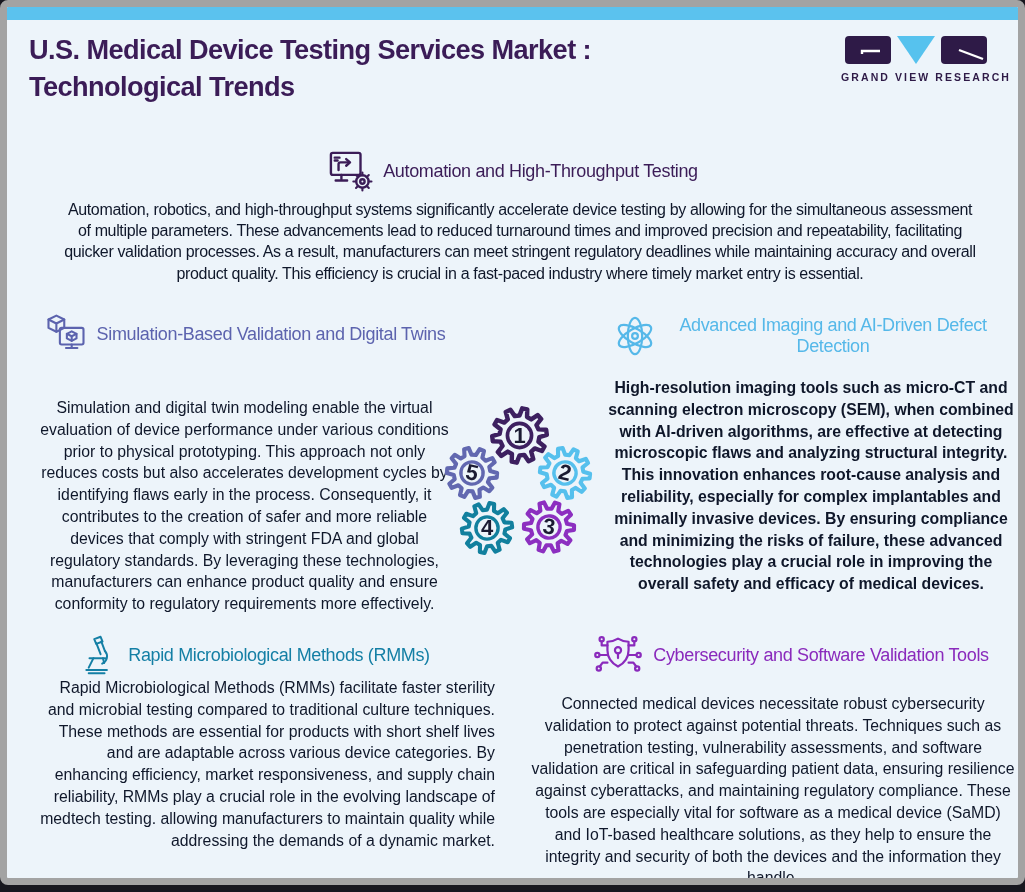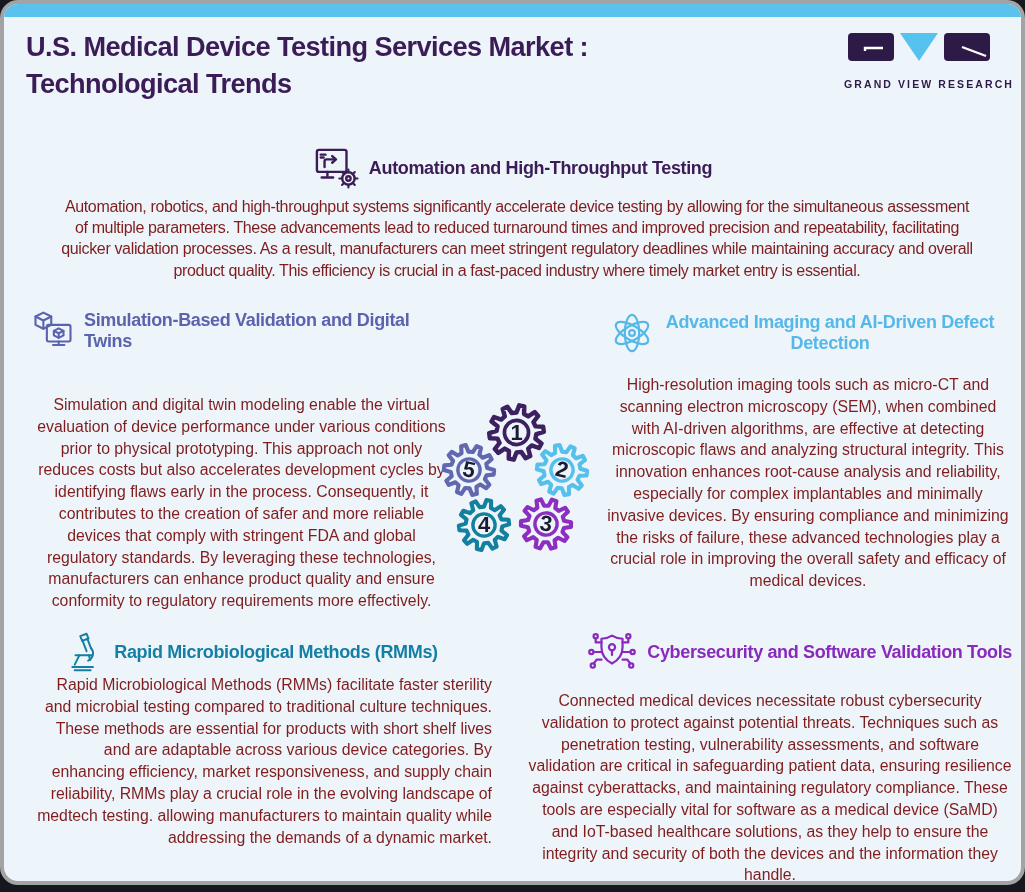--- a/index.html
+++ b/index.html
@@ -5,70 +5,70 @@
   html,body{margin:0;padding:0;}
   body{
     width:1025px;height:892px;position:relative;
     background:#17171f;
     font-family:"Liberation Sans", sans-serif;
     overflow:hidden;
   }
   .card{
     position:absolute;left:0;top:0;right:0;bottom:7px;
     background:#edf4fa;
-    border:4px solid #a3a3a3;
-    border-radius:18px;
+    border:7px solid #a3a3a3;
+    border-radius:8px;
     box-sizing:border-box;
     overflow:hidden;
   }
   .topbar{
     position:absolute;left:0;top:0;right:0;height:13px;
     background:#5bc2ee;
   }
   .page-title{
     position:absolute;left:22px;top:24px;width:740px;
     color:#3b1c57;font-size:28px;font-weight:bold;
     letter-spacing:-0.6px;line-height:37px;
     transform:scaleX(0.97);transform-origin:left top;
   }
   .page-title span{display:block;}
   
   .logo{position:absolute;right:27px;top:28px;width:150px;text-align:center;}
   .logo-marks{display:flex;justify-content:center;align-items:center;gap:5px;height:30px;}
   .logo-text{
-    margin-top:16px;color:#2e1a47;font-size:10.5px;font-weight:bold;
+    margin-top:6px;color:#2e1a47;font-size:10.5px;font-weight:bold;
     letter-spacing:2.1px;white-space:nowrap;
   }
   
   .sec-header{
     position:absolute;display:flex;align-items:center;justify-content:center;gap:10px;
   }
   .sec-title{
-    font-weight:bold;font-size:18px;letter-spacing:-0.35px;line-height:21px;
+    font-weight:normal;font-size:18px;letter-spacing:-0.35px;line-height:21px;
   }
   .sec-body{
-    position:absolute;text-align:center;color:#7f1d1d;
+    position:absolute;text-align:center;color:#0f172a;
     font-size:15.8px;line-height:21.8px;
   }
   .cond{letter-spacing:-0.35px;line-height:21.2px;font-size:16px;}
   .c-auto{color:#3b1c57;}
   .c-sim{color:#5c63ae;}
   .c-img{color:#55b8e9;}
   .c-rmm{color:#147fa5;}
   .c-cyber{color:#8a2abc;}
   
   .hdr-auto{left:0;right:0;top:143px;}
   .hdr-sim{left:28px;width:420px;top:306px;}
   .body-sim{left:30px;width:415px;top:346px;margin-top:44px;}
   .hdr-img{left:588px;width:420px;top:306px;align-items:center;}
   .hdr-img .sec-title{max-width:330px;text-align:center;}
-  .body-img{left:600px;width:408px;top:370px;}
+  .body-img{left:600px;width:408px;top:370px;font-weight:bold;}
   .hdr-rmm{left:28px;width:440px;top:626px;}
   .body-rmm{left:24px;width:464px;top:670px;text-align:right;}
-  .hdr-cyber{left:560px;width:448px;top:624px;justify-content:flex-end;}
+  .hdr-cyber{left:560px;width:448px;top:624px;}
   .body-cyber{left:524px;width:484px;top:678px;margin-top:8px;}
   
   .gear{position:absolute;width:58px;height:58px;}
   .gear svg{position:absolute;left:0;top:0;width:100%;height:100%;}
   .gear-num{
     position:absolute;left:0;top:0;width:100%;height:100%;
     display:flex;align-items:center;justify-content:center;
     font-size:22px;font-weight:bold;color:#1b1b33;
   }
   .gear1{left:481px;top:397px;width:63px;height:63px;}

